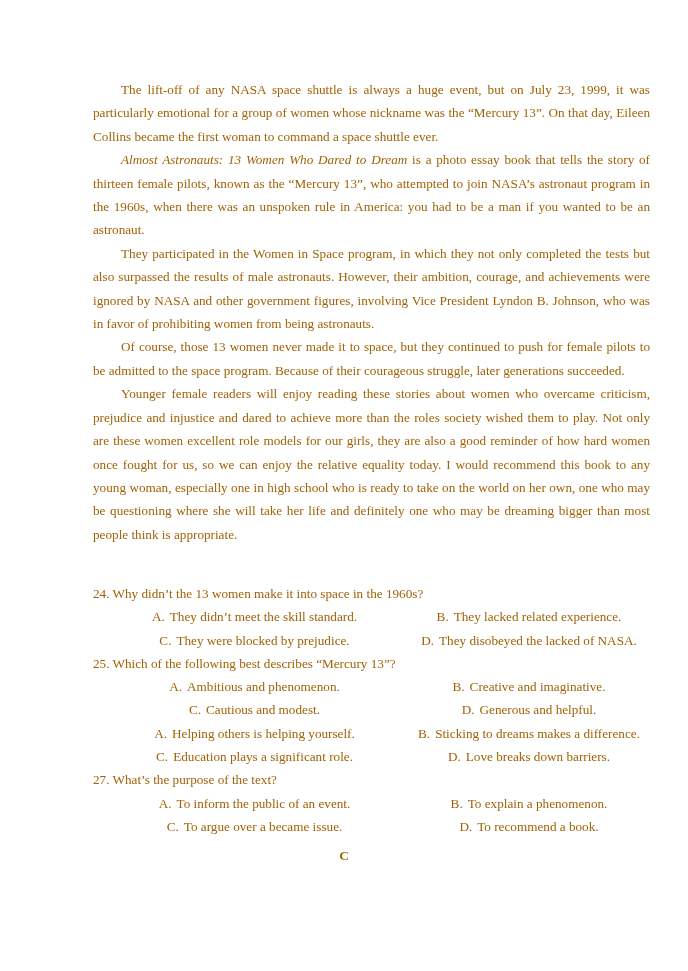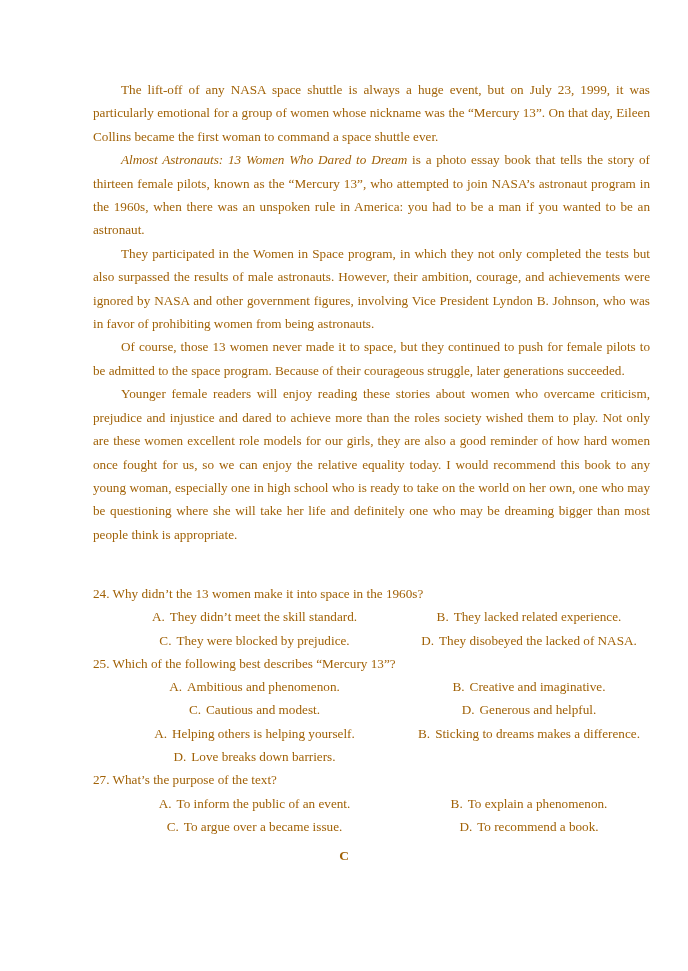--- a/index.html
+++ b/index.html
@@ -58,20 +58,21 @@
         <span class="opt"><span class="letter">A.</span><span>Ambitious and phenomenon.</span></span>
         <span class="opt"><span class="letter">B.</span><span>Creative and imaginative.</span></span>
         <span class="opt"><span class="letter">C.</span><span>Cautious and modest.</span></span>
         <span class="opt"><span class="letter">D.</span><span>Generous and helpful.</span></span>
       </div>
     </div>
     <div>
       <div class="q-options">
         <span class="opt"><span class="letter">A.</span><span>Helping others is helping yourself.</span></span>
         <span class="opt"><span class="letter">B.</span><span>Sticking to dreams makes a difference.</span></span>
+        <span class="opt"><span class="letter">C.</span><span>Education plays a significant role.</span></span>
         <span class="opt"><span class="letter">D.</span><span>Love breaks down barriers.</span></span>
       </div>
     </div>
     <div>
       <p class="q-stem">27. What’s the purpose of the text?</p>
       <div class="q-options">
         <span class="opt"><span class="letter">A.</span><span>To inform the public of an event.</span></span>
         <span class="opt"><span class="letter">B.</span><span>To explain a phenomenon.</span></span>
         <span class="opt"><span class="letter">C.</span><span>To argue over a became issue.</span></span>
         <span class="opt"><span class="letter">D.</span><span>To recommend a book.</span></span>

